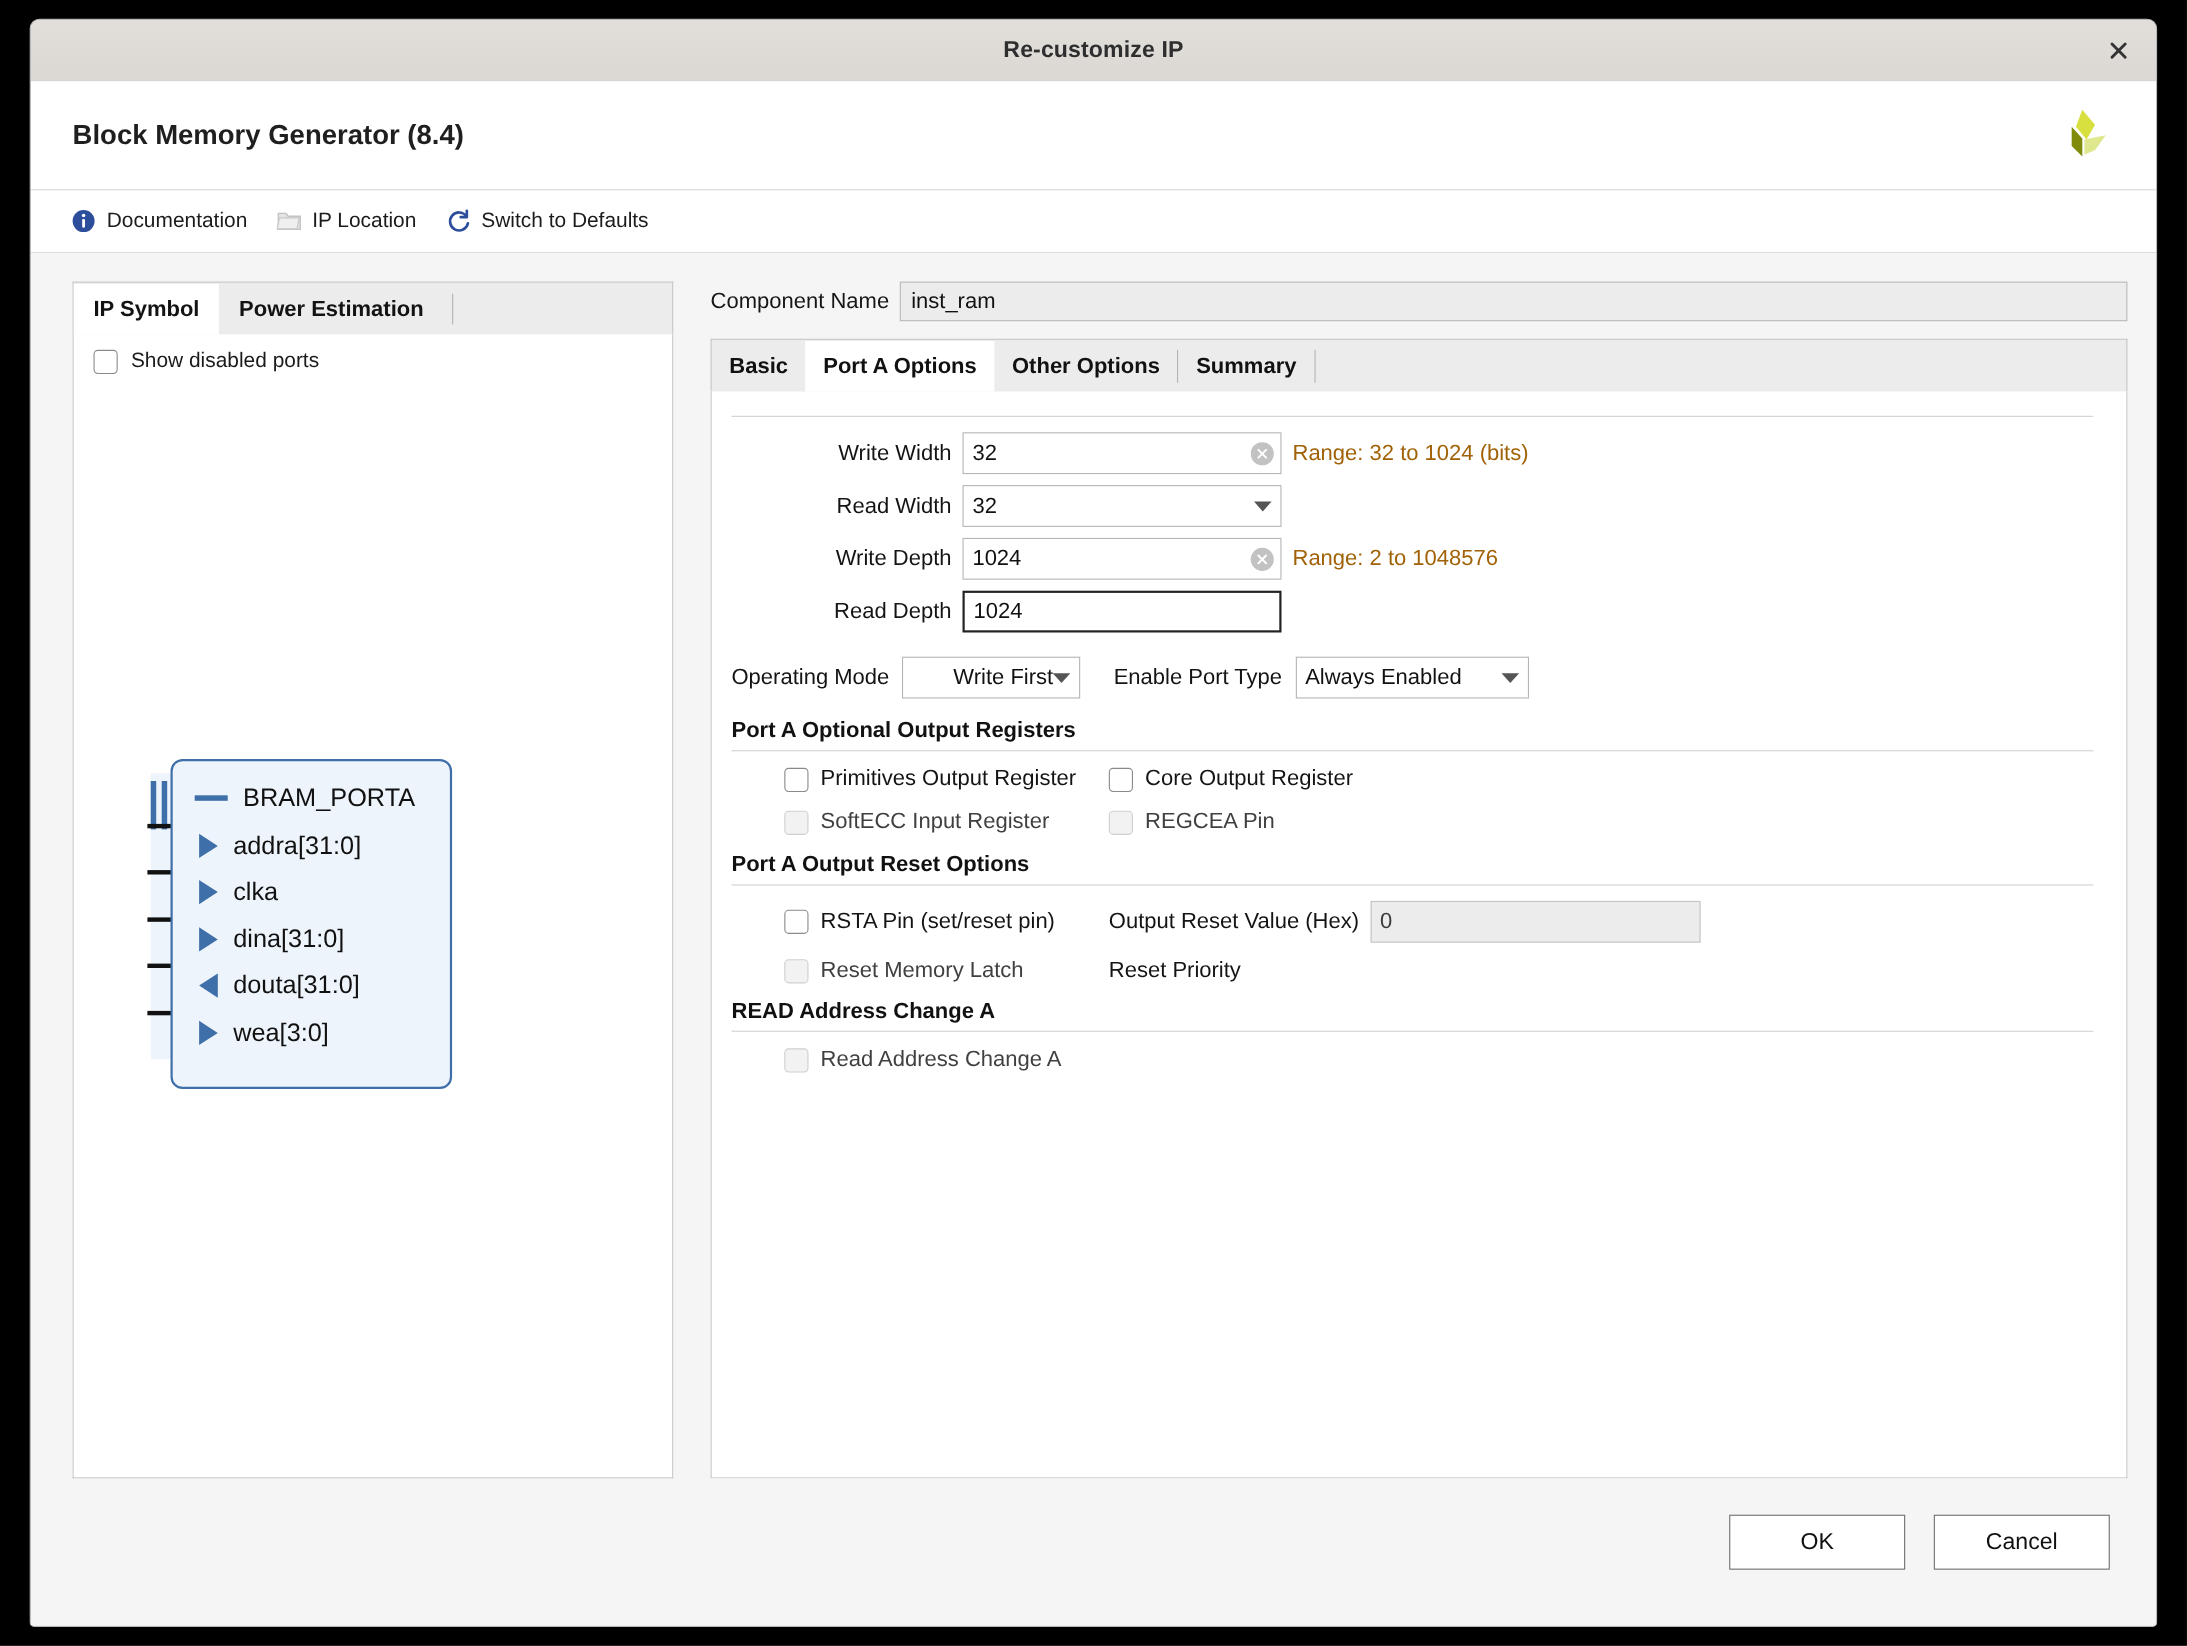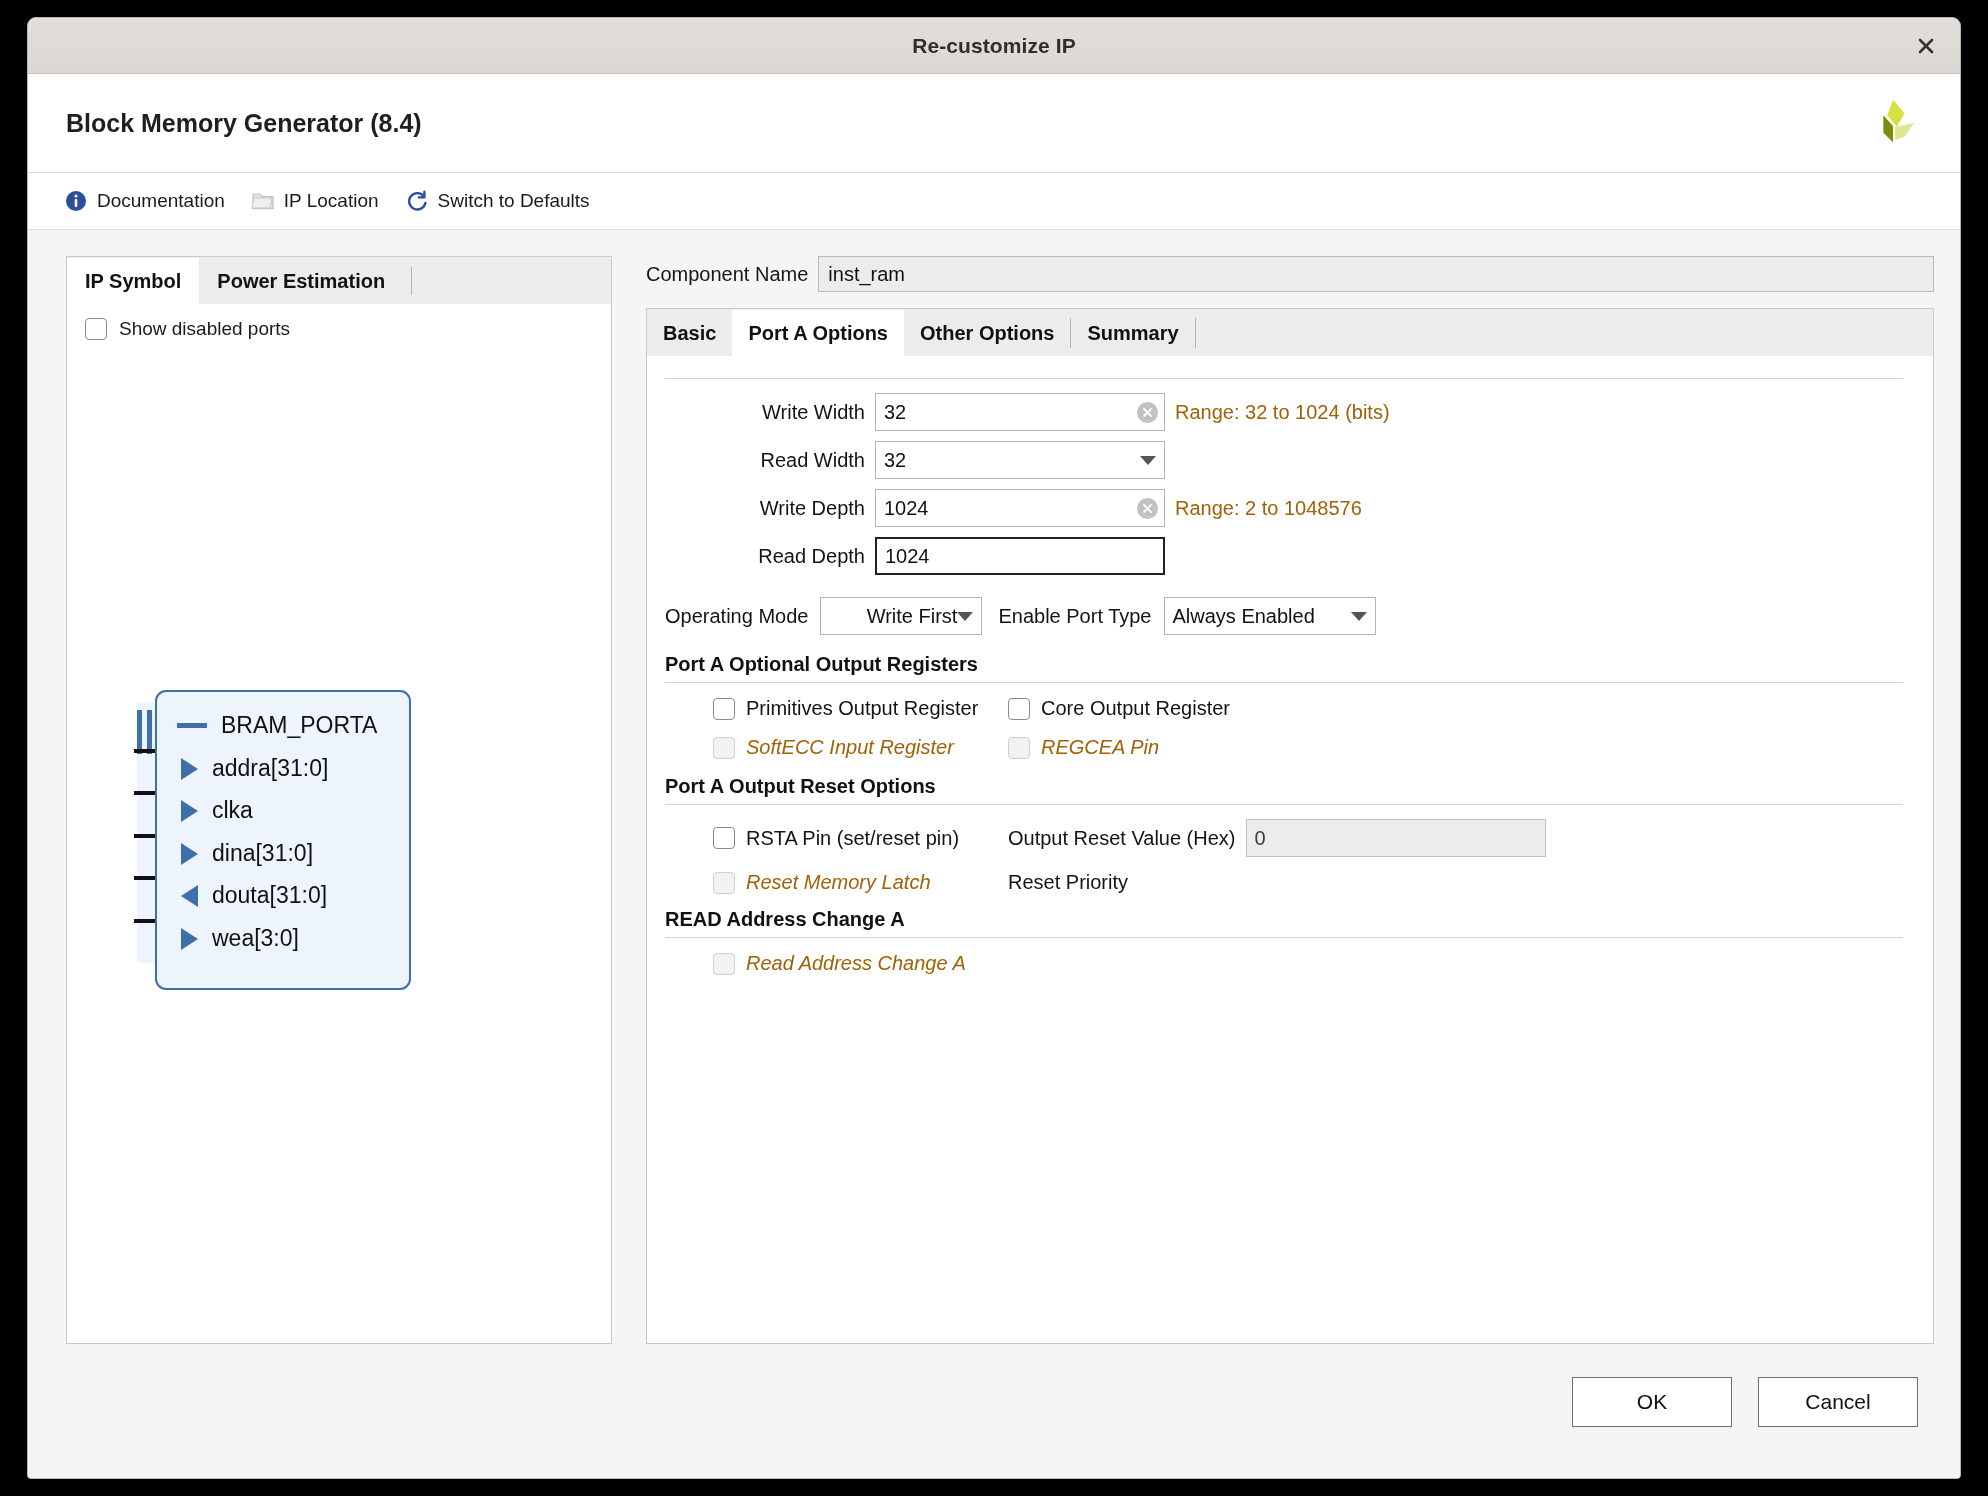--- a/index.html
+++ b/index.html
@@ -406,21 +406,21 @@
     gap: 0;
   }
   .cb-item {
     display: flex;
     align-items: center;
     gap: 11px;
     font-size: 20px;
     color: #141414;
     white-space: nowrap;
   }
-  .cb-item.dis { color: #a16207; font-style: italic; }
+  .cb-item.dis { color: #404040; }
   .cb-item.w1 { width: 295px; }
 
   .reset-line {
     display: flex;
     align-items: center;
     padding-left: 48px;
     margin-bottom: 14px;
     gap: 0;
   }
   .rlabel {
@@ -655,21 +655,21 @@
             </div>
           </div>
         </div>
 
         <div class="inline-row">
           <label>Operating Mode</label>
           <div class="sel narrow">
             <span class="val">Write First</span>
             <span class="chev"></span>
           </div>
-          <label style="margin-left:4px">Enable Port Type</label>
+          <label style="margin-left:18px">Enable Port Type</label>
           <div class="sel wide">
             <span class="val">Always Enabled</span>
             <span class="chev"></span>
           </div>
         </div>
 
         <div class="sect">
           <div class="sect-title">Port A Optional Output Registers</div>
           <div class="sect-rule"></div>
 

